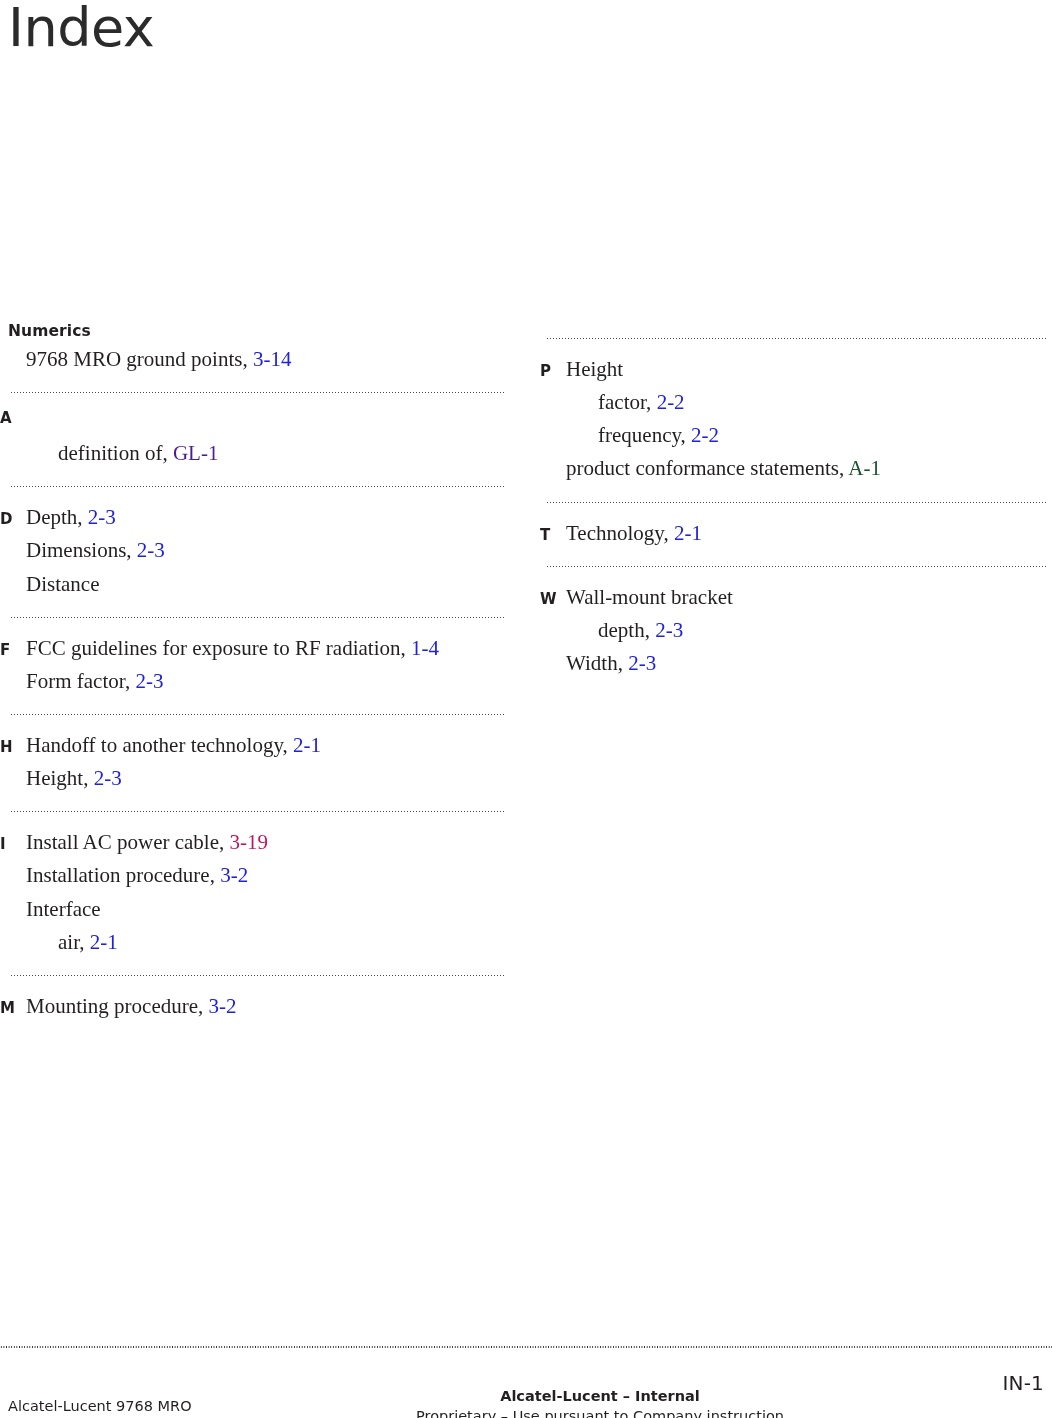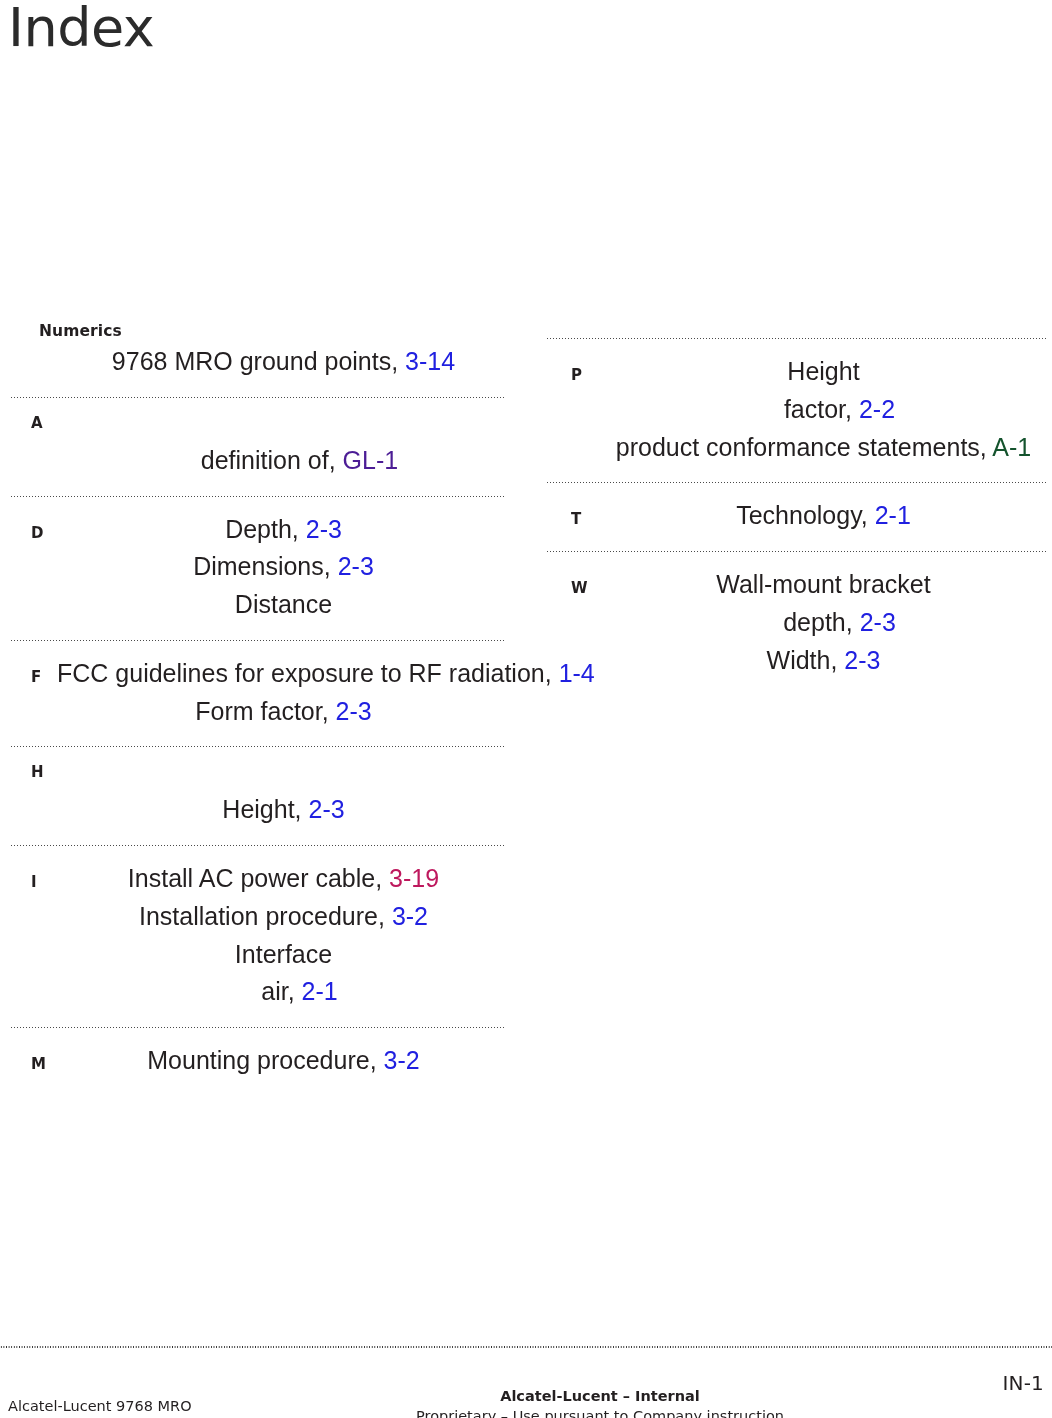--- a/index.html
+++ b/index.html
@@ -40,46 +40,44 @@
     position: absolute;
     top: 0;
     width: 510px;
   }
   .col-left  { left: 0px; }
   .col-right { left: 540px; }
 
   
   .group {
     position: relative;
-    padding-left: 31px;
   }
   .entry-row {
     display: flex;
     align-items: baseline;
     min-height: 21px;
     padding: 4px 0 5px 0;
   }
   .sect-letter {
     flex: 0 0 26px;
     font-family: "DejaVu Sans", sans-serif;
     font-weight: bold;
     font-size: 15px;
     color: #231f20;
     line-height: 1;
   }
   .sect-letter.blank { visibility: hidden; }
 
   .entry-text {
     flex: 1 1 auto;
-    font-family: Liberation Sans, sans-serif;
-    font-size: 25px;
+    font-family: Liberation Serif, serif;
+    font-size: 21px;
     line-height: 1.15;
     color: #231f20;
     white-space: nowrap;
-    text-align: center;
   }
   .entry-text.level-1 { padding-left: 0px; }
   .entry-text.level-2 { padding-left: 32px; }
 
   .pageref {
     color: #2020e0;
   }
 
   
   .group-heading {
@@ -205,20 +203,21 @@
         </div>
         <div class="entry-row">
           <div class="sect-letter blank">F</div>
           <div class="entry-text level-1"><span>Form factor, </span><span class="pageref" style="color: rgb(32, 32, 224);">2-3</span></div>
         </div>
       </div>
       <div class="sep"></div>
       <div class="group">
         <div class="entry-row">
           <div class="sect-letter">H</div>
+          <div class="entry-text level-1"><span>Handoff to another technology, </span><span class="pageref" style="color: rgb(32, 32, 224);">2-1</span></div>
         </div>
         <div class="entry-row">
           <div class="sect-letter blank">H</div>
           <div class="entry-text level-1"><span>Height, </span><span class="pageref" style="color: rgb(32, 32, 224);">2-3</span></div>
         </div>
       </div>
       <div class="sep"></div>
       <div class="group">
         <div class="entry-row">
           <div class="sect-letter">I</div>
@@ -248,20 +247,24 @@
   <div class="col col-right" id="col-right">
       <div class="sep"></div>
       <div class="group">
         <div class="entry-row">
           <div class="sect-letter">P</div>
           <div class="entry-text level-1"><span>Height</span></div>
         </div>
         <div class="entry-row">
           <div class="sect-letter blank">P</div>
           <div class="entry-text level-2"><span>factor, </span><span class="pageref" style="color: rgb(32, 32, 224);">2-2</span></div>
+        </div>
+        <div class="entry-row">
+          <div class="sect-letter blank">P</div>
+          <div class="entry-text level-2"><span>frequency, </span><span class="pageref" style="color: rgb(32, 32, 224);">2-2</span></div>
         </div>
         <div class="entry-row">
           <div class="sect-letter blank">P</div>
           <div class="entry-text level-1"><span>product conformance statements, </span><span class="pageref" style="color: #14532d;">A-1</span></div>
         </div>
       </div>
       <div class="sep"></div>
       <div class="group">
         <div class="entry-row">
           <div class="sect-letter">T</div>

